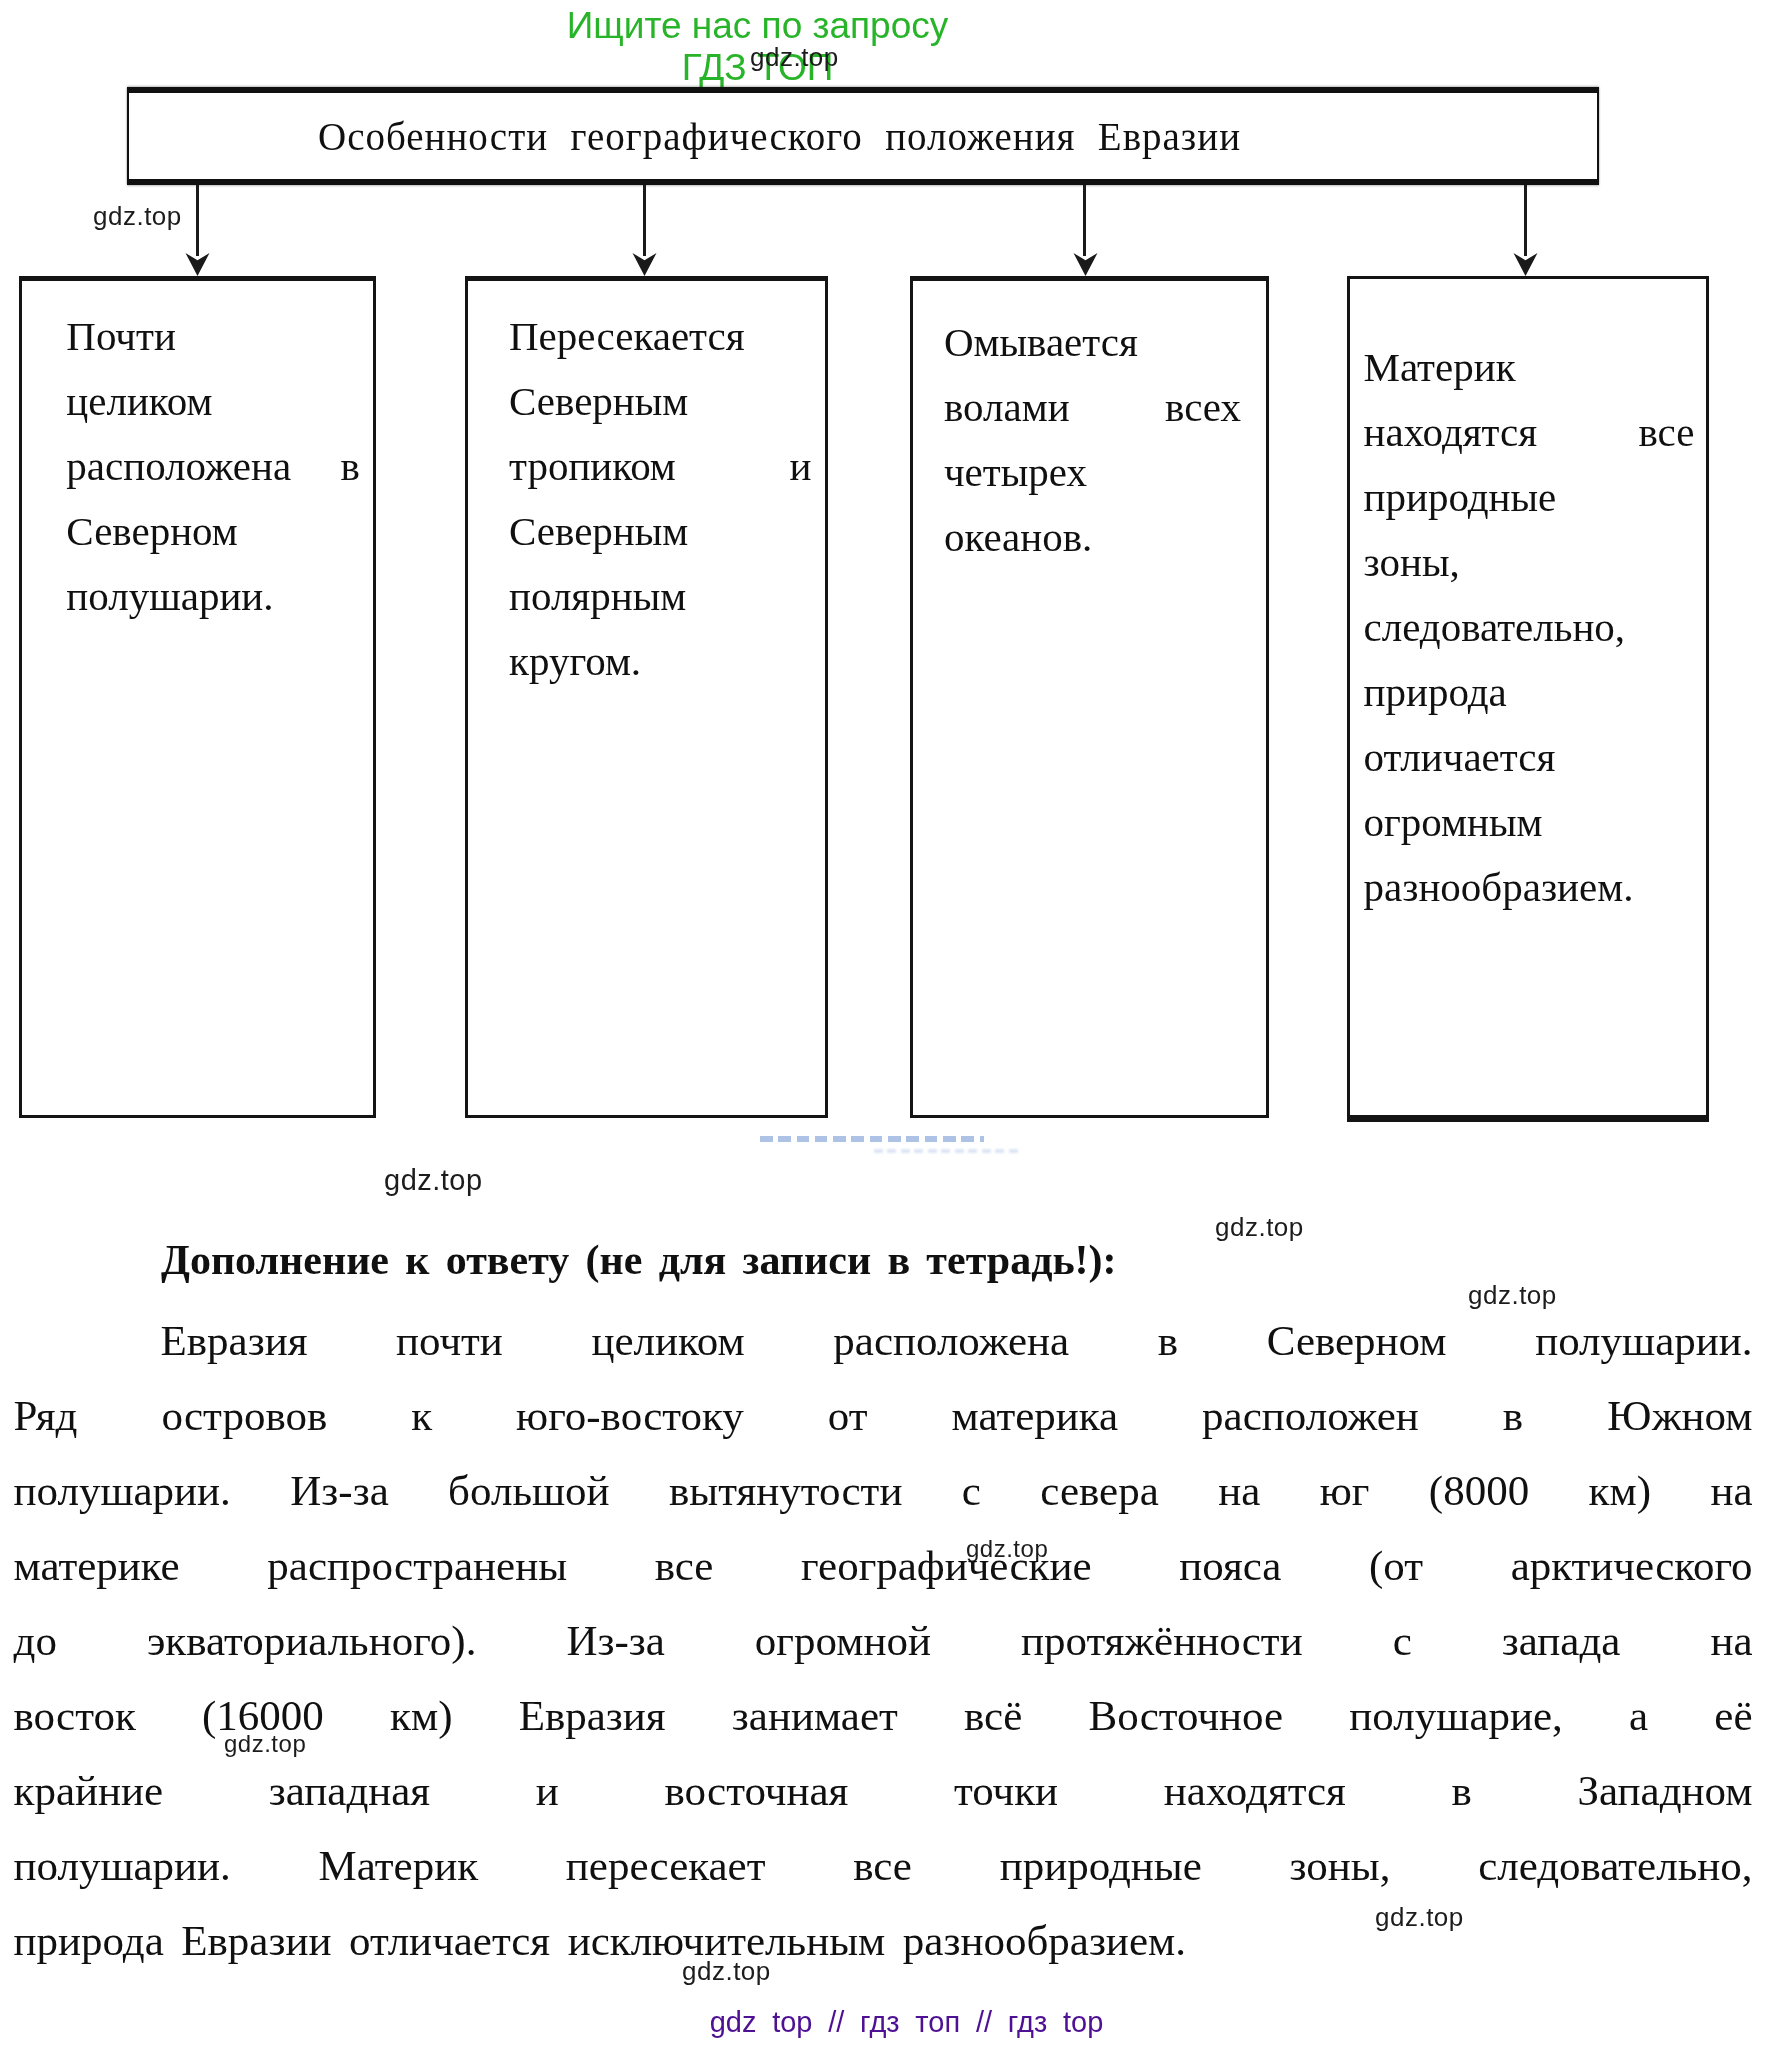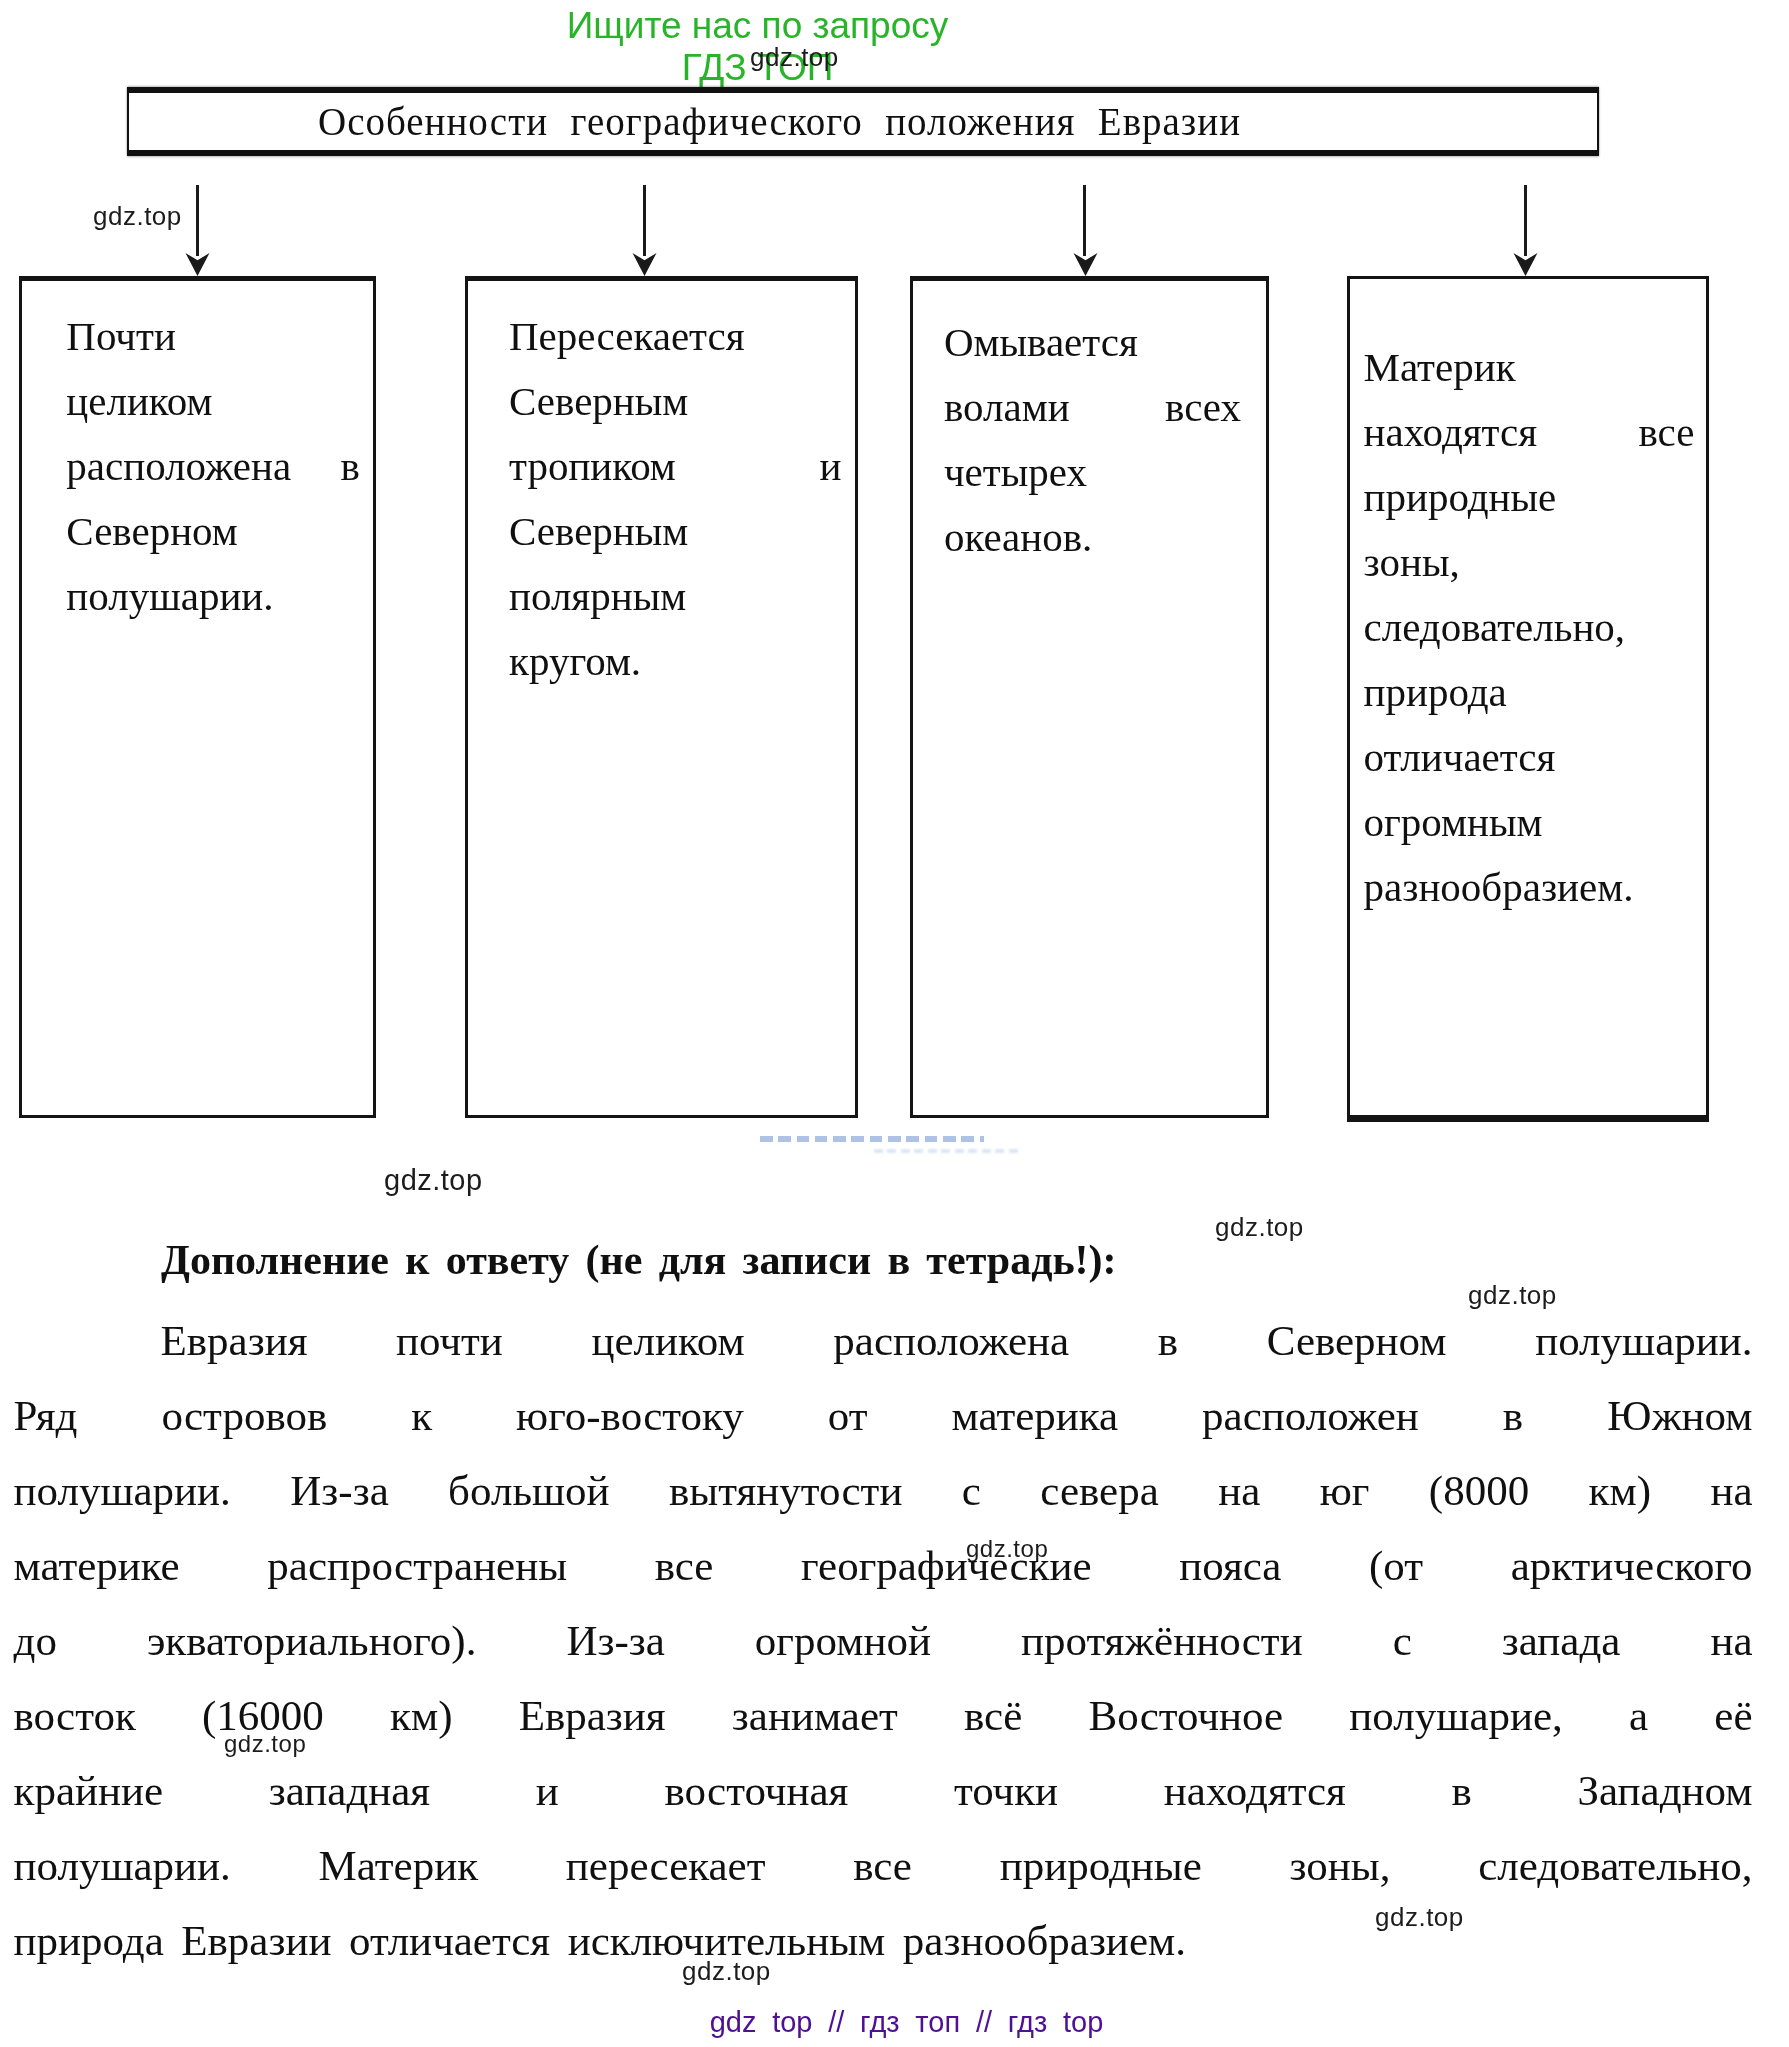--- a/index.html
+++ b/index.html
@@ -6,36 +6,36 @@
   .page{position:relative;width:1789px;height:2048px;background:#ffffff;overflow:hidden;
         font-family:"Liberation Serif", serif;color:#101010;}
 
   
   .promo{position:absolute;left:550px;top:4.8px;width:415px;font-family:"Liberation Sans",sans-serif;
          font-size:37px;font-weight:500;text-align:center;}
   .wm{position:absolute;font-family:"Liberation Sans",sans-serif;font-size:26px;color:#1c1c1c;
       white-space:nowrap;letter-spacing:0.5px;}
 
   
-  .title-box{position:absolute;left:127px;top:87px;width:1472px;height:69px;box-sizing:border-box;
+  .title-box{position:absolute;left:127px;top:87px;width:1472px;height:98px;box-sizing:border-box;
              border:2.9px solid #101010;border-top-width:6.8px;border-bottom-width:6.8px;
              display:flex;align-items:center;padding-left:189px;background:#fff;
              box-shadow:0 1px 1.9px rgba(0,0,0,.25), 0 -1px 1.9px rgba(0,0,0,.25);}
   .title-text{font-size:39px;word-spacing:11.6px;letter-spacing:1px;white-space:nowrap;}
 
   
   .connector{position:absolute;top:185px;width:2.9px;height:71px;background:#1a1a1a;}
   .arrowhead{position:absolute;top:253px;width:25px;height:23px;background:#1a1a1a;
              clip-path:polygon(50% 100%, 2% 0%, 50% 32%, 98% 0%);}
 
   
   .dbox{position:absolute;top:276px;height:842px;box-sizing:border-box;background:#fff;
         border:3.9px solid #141414;border-top-width:5.8px;font-size:41px;line-height:65px;}
   #box1{left:19.3px;width:357px;padding:23px 13.5px 0 44px;}
-  #box2{left:465px;width:393px;padding:23px 13.5px 0 41px;}
+  #box2{left:465px;width:363px;padding:23px 13.5px 0 41px;}
   #box3{left:910px;width:359px;padding:29px 25px 0 31px;}
   #box4{left:1347px;width:362px;height:846px;padding:56px 11.6px 0 13.5px;border-top-width:3.9px;border-bottom-width:7.7px;}
   .bline{text-align:left;white-space:nowrap;}
   .bline.j{white-space:normal;text-align:justify;text-align-last:justify;}
 
   
   .artifact{position:absolute;left:760px;top:1136px;width:224px;height:5.8px;opacity:.75;filter:blur(0.6px);
             background:repeating-linear-gradient(90deg,#93aede 0 12.6px,rgba(255,255,255,0) 12.6px 18.3px);}
   .artifact2{position:absolute;left:874px;top:1149px;width:145px;height:3.9px;opacity:.45;filter:blur(0.8px);
             background:repeating-linear-gradient(90deg,#b3c6ea 0 8.7px,rgba(255,255,255,0) 8.7px 13.5px);}

